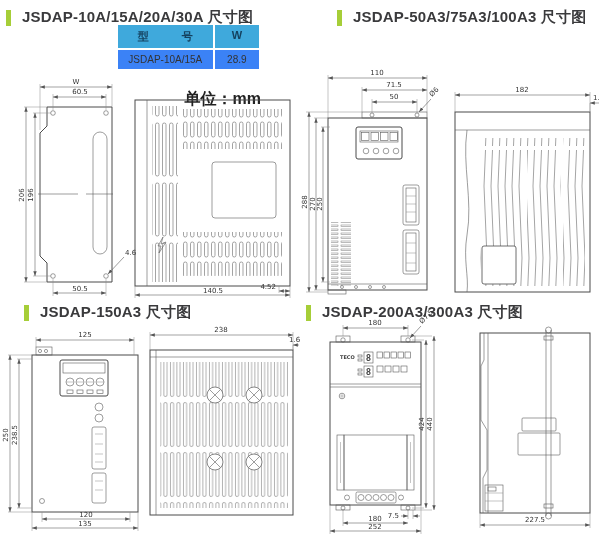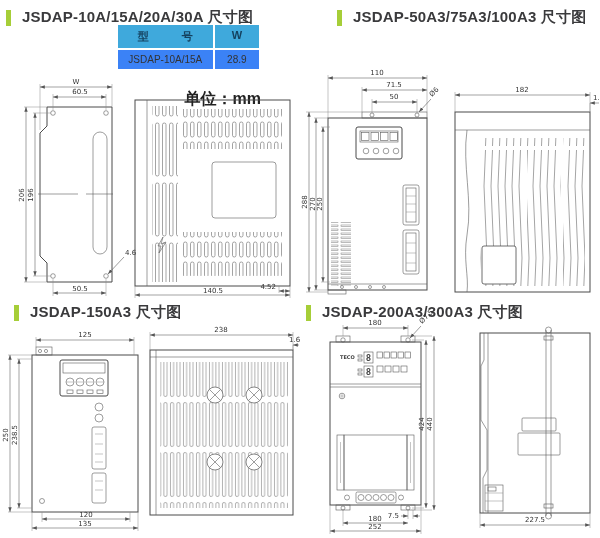--- a/index.html
+++ b/index.html
@@ -35,21 +35,21 @@
 <div id="page">
 
   <div class="sec-title" style="left:6px;top:8px;">
     <span class="accent"></span>
     <span>JSDAP-10A/15A/20A/30A 尺寸图</span>
   </div>
   <div class="sec-title" style="left:306px;top:8px;padding-left:31px;">
     <span class="accent"></span>
     <span>JSDAP-50A3/75A3/100A3 尺寸图</span>
   </div>
-  <div class="sec-title" style="left:14px;top:303px;">
+  <div class="sec-title" style="left:24px;top:303px;">
     <span class="accent"></span>
     <span>JSDAP-150A3 尺寸图</span>
   </div>
   <div class="sec-title" style="left:306px;top:303px;">
     <span class="accent"></span>
     <span>JSDAP-200A3/300A3 尺寸图</span>
   </div>
 
   <div id="spec-table">
     <div class="trow thead">

